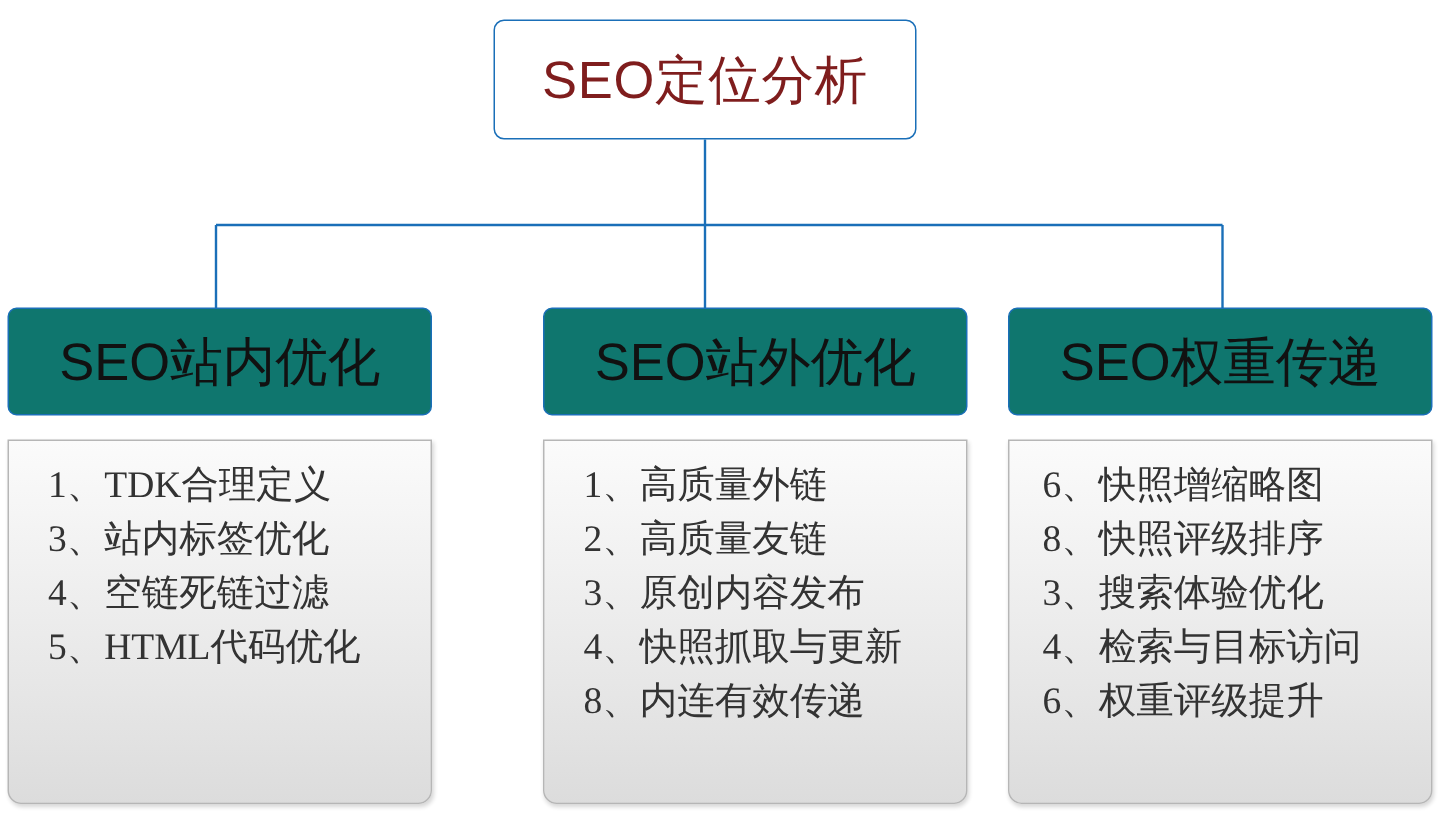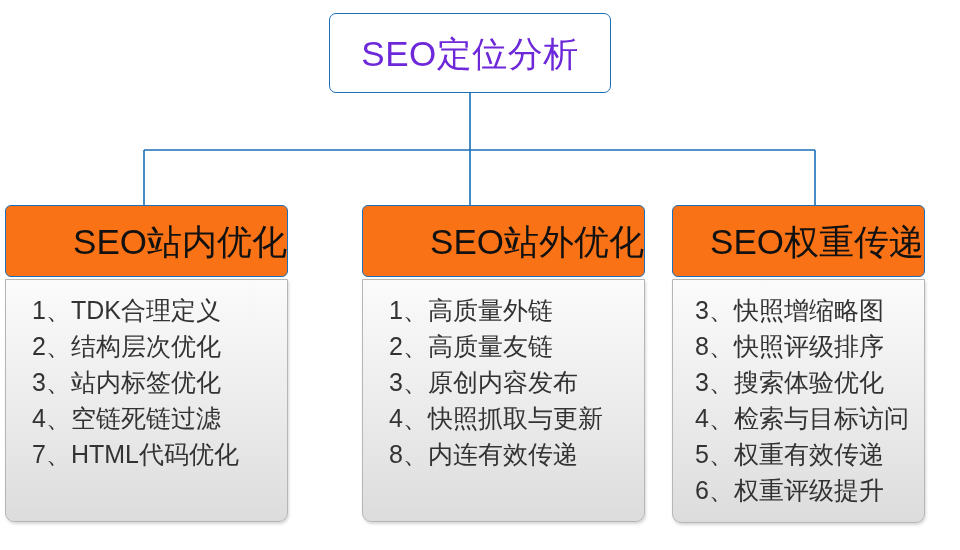--- a/index.html
+++ b/index.html
@@ -41,65 +41,66 @@
     box-sizing: border-box;
     border: 1.5px solid #1a6fb8;
     border-radius: 7px;
     background: #ffffff;
     display: flex;
     align-items: center;
     justify-content: center;
   }
   .root-node .node-title {
     font-size: 35px;
-    color: #6d28d9;
+    color: #7f1d1d;
     letter-spacing: 0.5px;
     line-height: 1;
     white-space: nowrap;
   }
 
   
   .column {
     position: absolute;
     top: 205px;
   }
   .col-0 { left: 5px;   width: 283px; }
   .col-1 { left: 330px; width: 283px; padding-left: 32px; }
-  .col-2 { left: 672px; width: 253px; }
+  .col-2 { left: 672px; width: 283px; }
 
   .col-header {
     box-sizing: border-box;
     width: 100%;
     height: 72px;
     border: 1.5px solid #1a6fb8;
     border-radius: 6px;
-    background: #f97316;
+    background: #0f766e;
     display: flex;
     align-items: center;
-    justify-content: flex-end;
+    justify-content: center;
     position: relative;
     z-index: 2;
   }
   .col-header .header-title {
     font-size: 35px;
     color: #111111;
     line-height: 1;
     white-space: nowrap;
   }
 
   .col-list {
     box-sizing: border-box;
     width: 100%;
-    margin-top: 2px;
+    margin-top: 16px;
     min-height: 243px;
     border: 1px solid #b6b6b6;
     border-radius: 0 0 9px 9px;
     background: linear-gradient(to bottom, #fbfbfb 0%, #f2f2f2 30%, #e6e6e6 70%, #dcdcdc 100%);
     box-shadow: 1px 2px 3px rgba(0,0,0,0.16);
     padding: 12px 0 14px 0;
+    font-family: Liberation Serif, serif;
   }
   .col-list ol {
     margin: 0;
     padding: 0;
     list-style: none;
   }
   .col-list li {
     font-size: 25px;
     color: #333333;
     line-height: 36px;
@@ -129,24 +130,23 @@
     <span class="node-title">SEO定位分析</span>
   </div>
 
   <div class="column col-0">
     <div class="col-header">
       <span class="header-title">SEO站内优化</span>
     </div>
     <div class="col-list">
       <ol>
         <li>1、TDK合理定义</li>
-        <li>2、结构层次优化</li>
         <li>3、站内标签优化</li>
         <li>4、空链死链过滤</li>
-        <li>7、HTML代码优化</li>
+        <li>5、HTML代码优化</li>
       </ol>
     </div>
   </div>
 
   <div class="column col-1">
     <div class="col-header">
       <span class="header-title">SEO站外优化</span>
     </div>
     <div class="col-list">
       <ol>
@@ -158,23 +158,22 @@
       </ol>
     </div>
   </div>
 
   <div class="column col-2">
     <div class="col-header">
       <span class="header-title">SEO权重传递</span>
     </div>
     <div class="col-list">
       <ol>
-        <li>3、快照增缩略图</li>
+        <li>6、快照增缩略图</li>
         <li>8、快照评级排序</li>
         <li>3、搜索体验优化</li>
         <li>4、检索与目标访问</li>
-        <li>5、权重有效传递</li>
         <li>6、权重评级提升</li>
       </ol>
     </div>
   </div>
 
 </div>
 
 </body></html>

